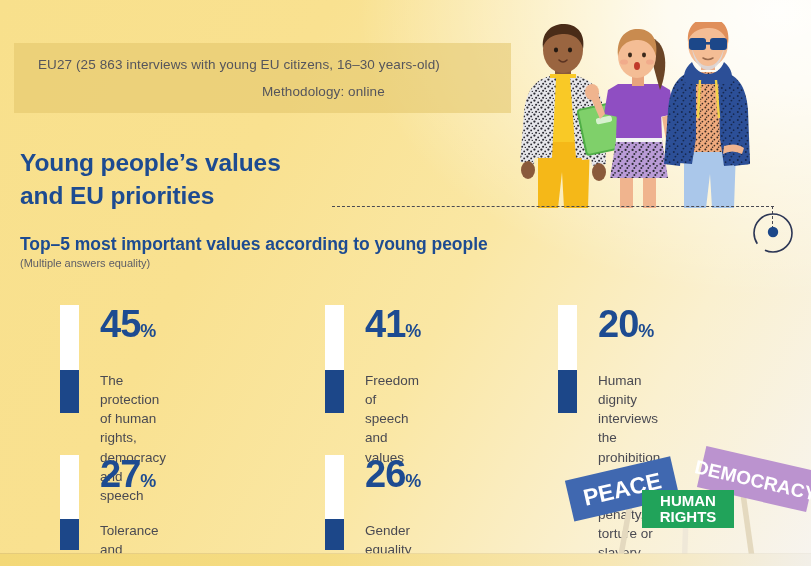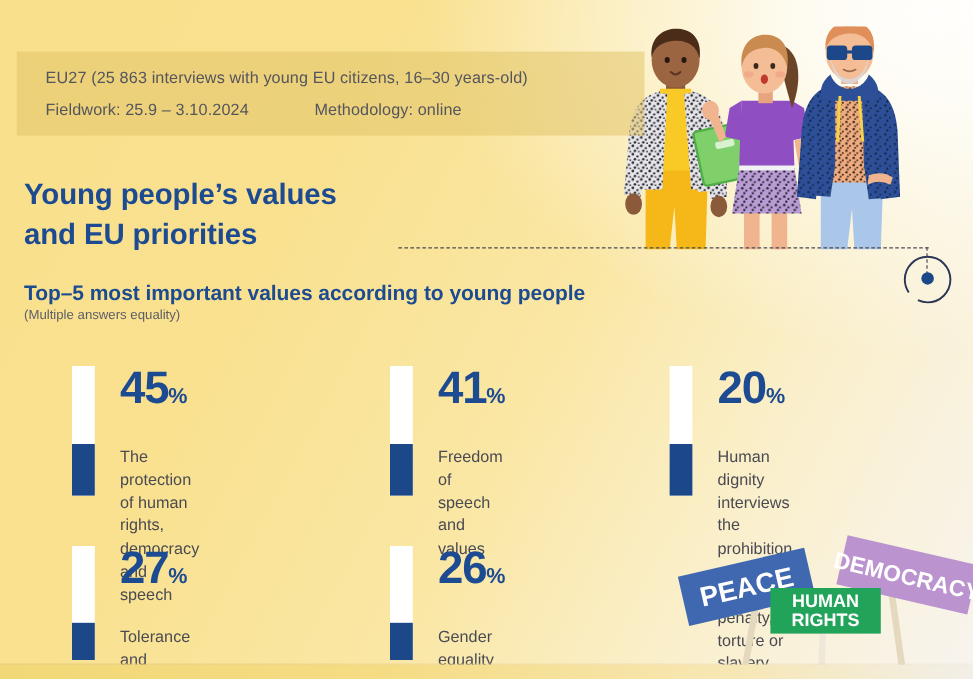--- a/index.html
+++ b/index.html
@@ -21,21 +21,20 @@
   }
   .band-seam{
     position:absolute;left:0;right:0;bottom:12px;height:1px;
     background:linear-gradient(100deg,rgba(226,200,120,.9) 0%,rgba(231,210,150,.7) 55%,rgba(232,228,218,.6) 100%);
   }
 
   
   .info-box{
     position:absolute;left:14px;top:43px;width:497px;height:70px;
     background:rgba(226,196,106,0.55);
-    padding-left:26px;
   }
   .info-line{
     position:absolute;color:#55555c;font-size:13.5px;letter-spacing:.1px;white-space:nowrap;
   }
   .info-l1{left:24px;top:14px;}
   .info-l2{left:24px;top:41px;}
   .info-l3{left:248px;top:41px;}
 
   
   .title{
@@ -241,21 +240,20 @@
         <rect x="198" y="16" width="17" height="12" rx="3" fill="#1c4789"></rect>
         <rect x="193" y="20" width="6" height="2.6" fill="#1c4789"></rect>
 
         <path d="M191 36 q5 3 10 0" stroke="#9a6a4c" stroke-width="1.5" fill="none" stroke-linecap="round"></path>
       </g>
     </svg>
   </div>
 
   <div class="info-box">
     <div class="info-line info-l1">EU27 (25 863 interviews with young EU citizens, 16–30 years-old)</div>
-    <div class="info-line info-l2">Fieldwork: 25.9 – 3.10.2024</div>
     <div class="info-line info-l3">Methodology: online</div>
   </div>
 
   <div class="title">
     <span>Young people’s values</span>
     <span>and EU priorities</span>
   </div>
   <div class="subtitle">Top–5 most important values according to young people</div>
   <div class="subnote">(Multiple answers equality)</div>
 

